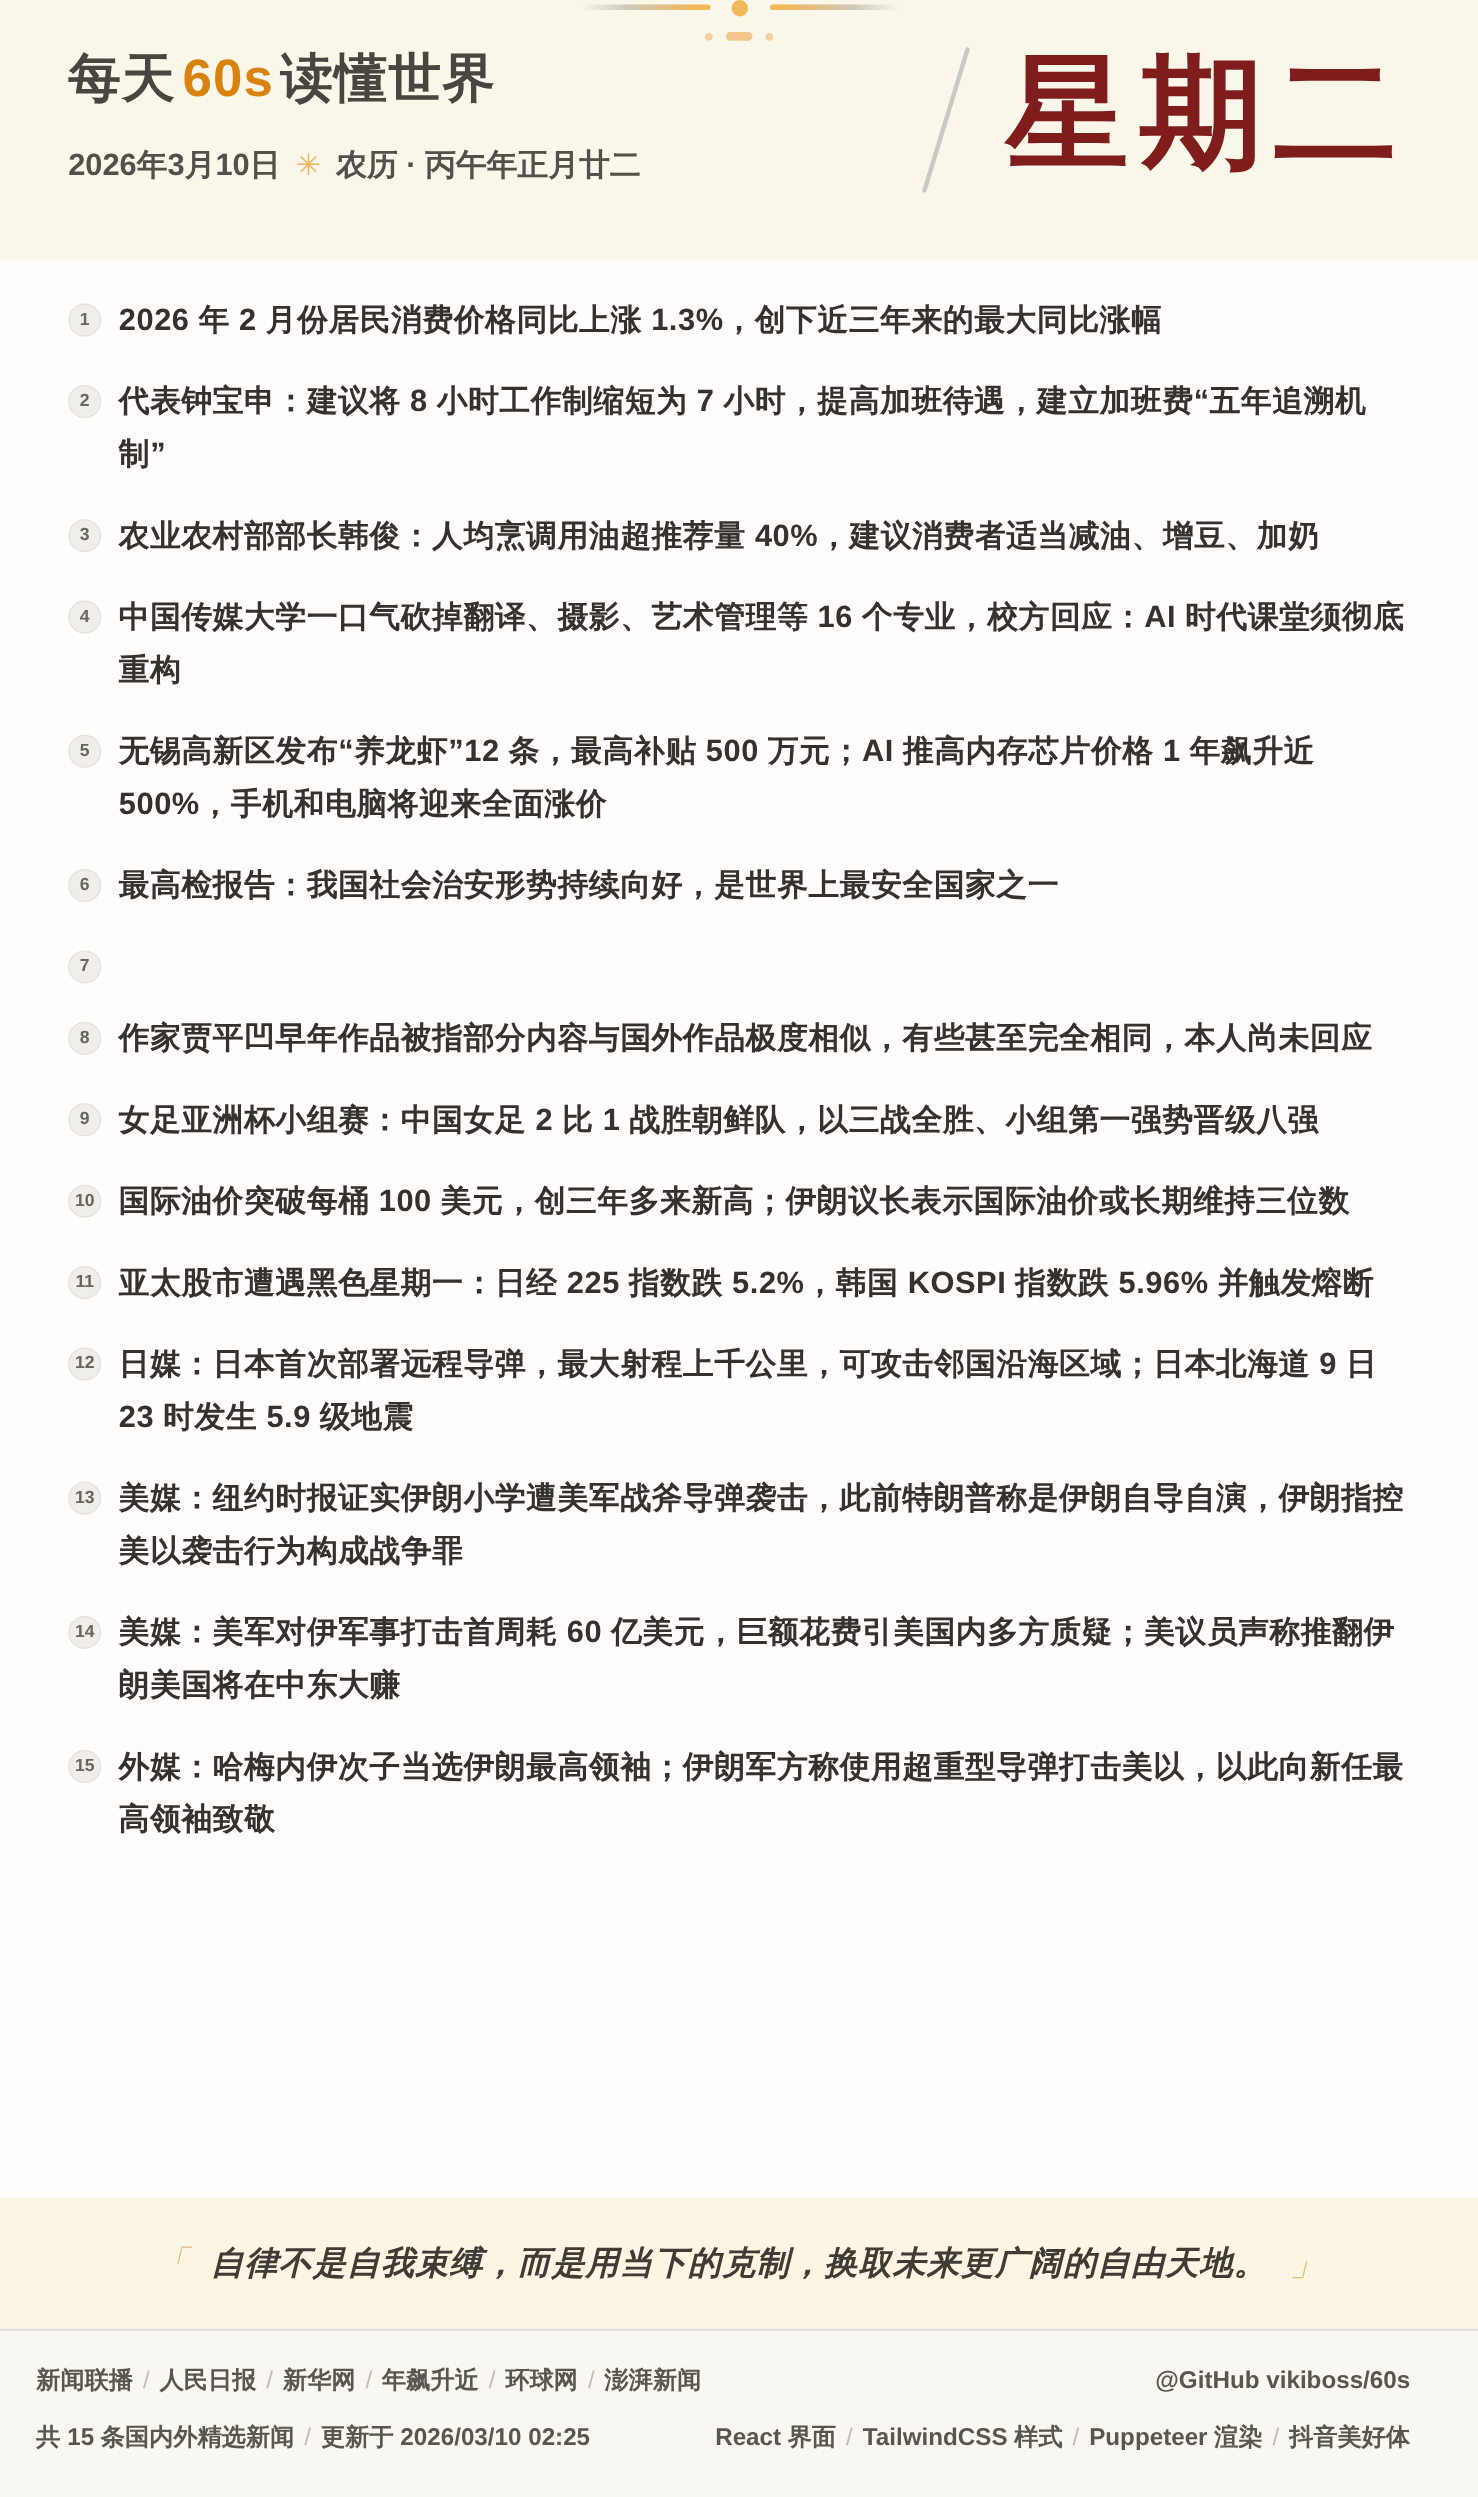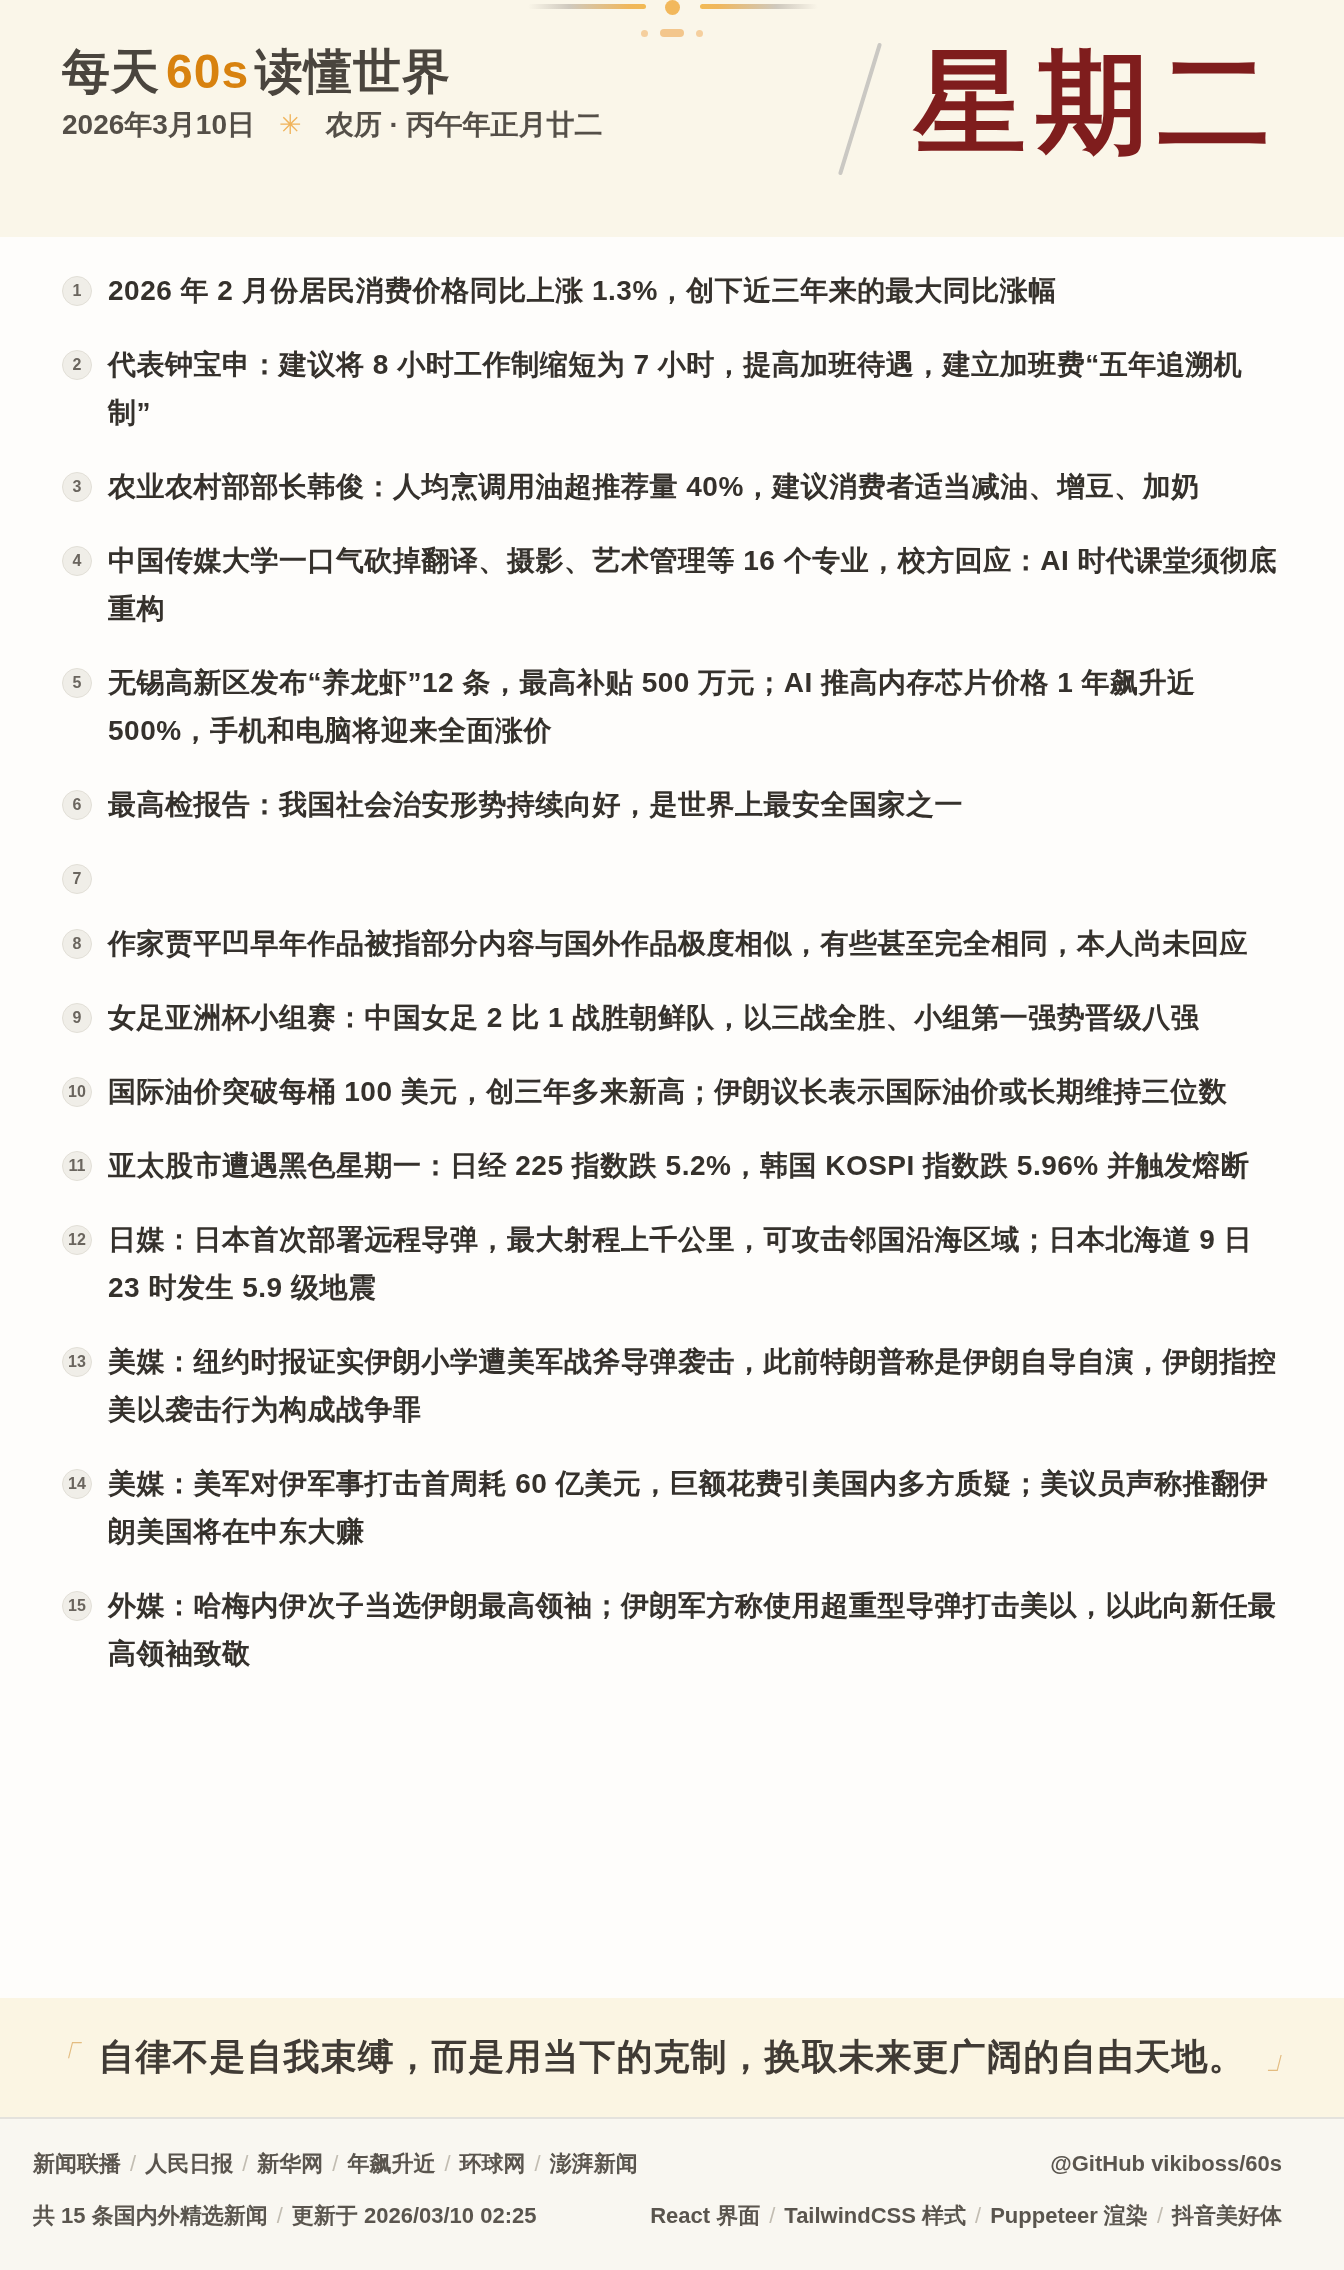--- a/index.html
+++ b/index.html
@@ -42,21 +42,21 @@
   .header-main {
     position:absolute; top:44px; left:62px; right:74px;
     display:flex; justify-content:space-between; align-items:flex-start;
   }
   .masthead .title {
     font-size:48px; font-weight:800; color:#4A453E; letter-spacing:1px;
     line-height:1.15; white-space:nowrap;
   }
   .masthead .title .hl { color:#D8820F; padding:0 6px; }
   .dateline {
-    margin-top:7px; display:flex; align-items:center; gap:24px;
+    margin-top:32px; display:flex; align-items:center; gap:14px;
     font-size:28px; font-weight:700; color:#544F48; white-space:nowrap;
   }
   .dateline .ast { color:#F0B45C; font-size:27px; font-weight:400; }
   .weekday-wrap { display:flex; align-items:flex-start; }
   .hdr-slash {
     width:4px; height:138px; background:#CAC8C3; border-radius:2px;
     transform:rotate(17deg); margin:-4px 52px 0 0;
   }
   .weekday {
     font-size:112px; font-weight:900; color:#7f1d1d;
@@ -83,21 +83,21 @@
   }
   
   .quote-band {
     height:119px; background:#FBF5E3;
     display:flex; align-items:center; justify-content:center;
   }
   .quote-bracket {
     color:#E3BC80; font-size:32px; font-weight:400; font-style:italic;
   }
   .quote-text {
-    font-size:36px; font-weight:700; color:#403B35;
+    font-size:30px; font-style:italic; font-weight:700; color:#403B35;
     margin:2px 20px; letter-spacing:1px;
   }
   
   .footer {
     height:153px; background:#F9F7F1; border-top:2px solid #E4E2DD;
     padding:30px 62px 0 33px;
     font-size:22px; font-weight:700; color:#5A554E;
   }
   .footer-row {
     display:flex; justify-content:space-between; align-items:center;

